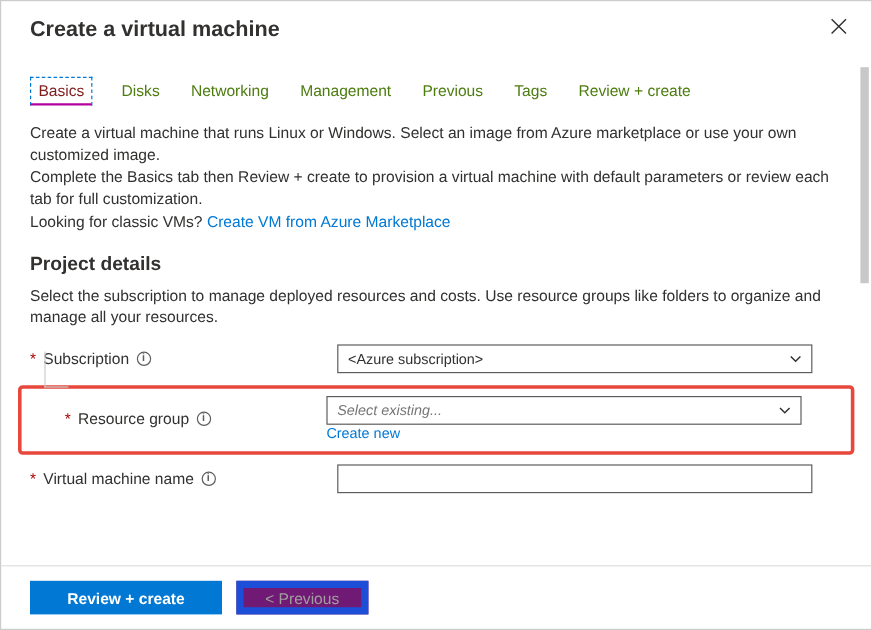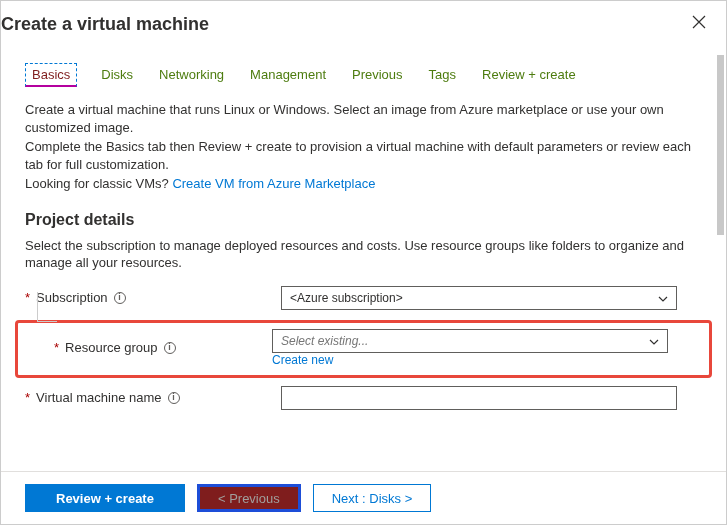--- a/index.html
+++ b/index.html
@@ -17,21 +17,21 @@
     border: 1px solid #ccc;
     width: 727px;
     height: 525px;
     display: flex;
     flex-direction: column;
   }
   .header {
     display: flex;
     align-items: center;
     justify-content: space-between;
-    padding: 10px 16px 8px 0;
+    padding: 10px 16px 8px 24px;
   }
   .header h1 {
     font-size: 18px;
     font-weight: 600;
     color: #323130;
   }
   .close-btn {
     cursor: pointer;
     font-size: 16px;
     color: #323130;
@@ -198,23 +198,23 @@
     display: inline-flex;
     align-items: center;
   }
   .btn-primary {
     background: #0078d4;
     color: #fff;
     font-weight: 600;
     padding: 0 30px;
   }
   .btn-disabled {
-    background: #7f1d1d;
+    background: #701a75;
     color: #a19f9d;
-    border: 3px solid #1d4ed8;
+    border: 6px solid #1d4ed8;
     cursor: default;
   }
   .btn-outline {
     background: #fff;
     color: #0078d4;
     border: 1px solid #0078d4;
   }
 </style>
 </head>
 <body>
@@ -307,15 +307,14 @@
     </div>
 
     <div class="scrollbar">
       <div class="scrollbar-thumb"></div>
     </div>
   </div>
 
   <div class="footer">
     <button class="btn btn-primary">Review + create</button>
     <button class="btn btn-disabled">&lt;  Previous</button>
-    <button class="btn btn-outline">Next : Disks  &gt;</button>
   </div>
 </div>
 
 </body></html>

